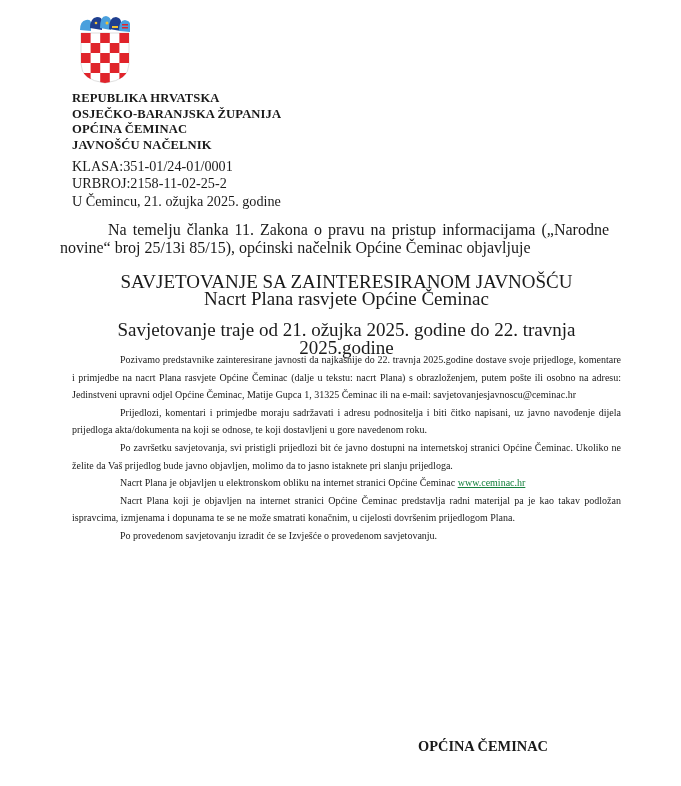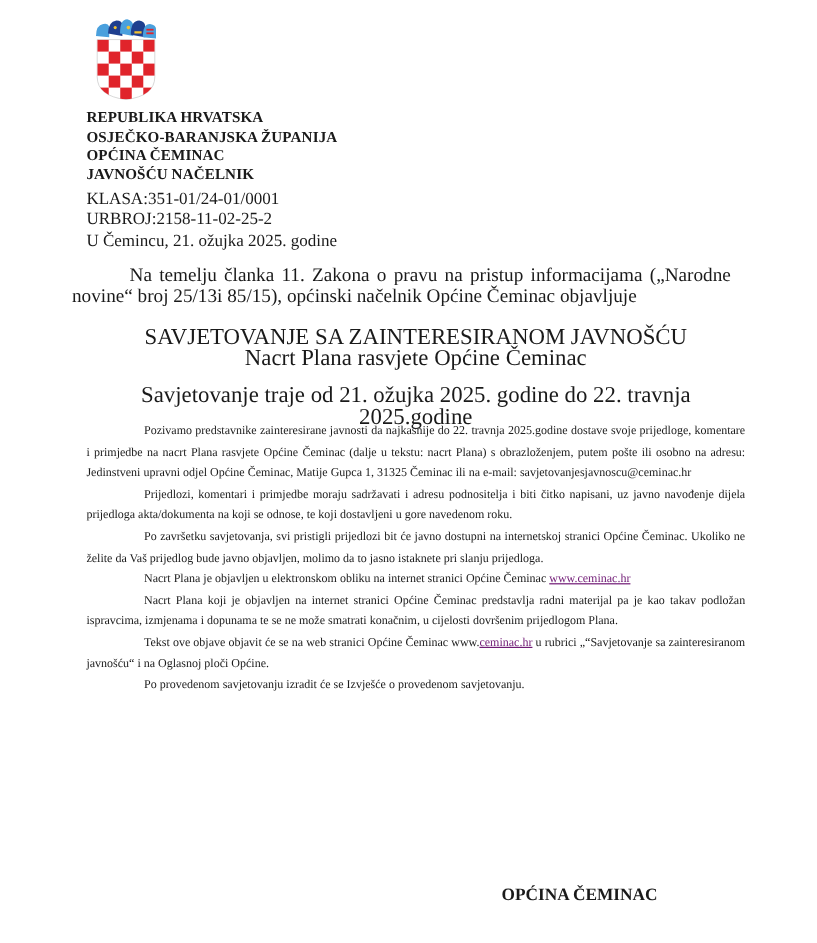--- a/index.html
+++ b/index.html
@@ -18,21 +18,21 @@
     .just { text-align: justify; text-align-last: left; }
     .ind { text-indent: 48px; }
     .intro { top: 221px; }
     .title { position: absolute; left: 72px; width: 549px; text-align: center; font-weight: normal; font-size: 19px; line-height: 17.6px; }
     .t1 { top: 273px; }
     .t2 { top: 290px; }
     .t3 { top: 321px; }
     .body { position: absolute; left: 72px; top: 351px; width: 549px; font-size: 10px; line-height: 17.6px; }
     .body p { margin: 0; text-align: justify; text-indent: 48px; }
     .body p.last-left { text-align-last: left; }
-    .link { color: #701a75; text-decoration: underline; }
+    .link { color: #15803d; text-decoration: underline; }
     .sig { position: absolute; left: 418px; top: 738px; font-weight: bold; font-size: 14.4px; white-space: nowrap; }
   </style>
 </head>
 <body>
 
 <div class="page">
 
   <svg class="coat" viewBox="0 0 54 70">
 
     <g>
@@ -89,18 +89,17 @@
   <div class="title t1">SAVJETOVANJE SA ZAINTERESIRANOM JAVNOŠĆU</div>
   <div class="title t2">Nacrt Plana rasvjete Općine Čeminac</div>
   <div class="title t3">Savjetovanje traje od 21. ožujka 2025. godine do 22. travnja 2025.godine</div>
 
   <div class="body">
     <p class="last-left">Pozivamo predstavnike zainteresirane javnosti da najkasnije do 22. travnja  2025.godine dostave svoje prijedloge, komentare i primjedbe  na nacrt Plana rasvjete Općine Čeminac (dalje u tekstu: nacrt Plana) s obrazloženjem, putem pošte ili osobno na adresu: Jedinstveni upravni odjel Općine Čeminac, Matije Gupca 1, 31325 Čeminac ili na e-mail: savjetovanjesjavnoscu@ceminac.hr</p>
     <p class="last-left">Prijedlozi, komentari i primjedbe moraju sadržavati i adresu podnositelja i biti čitko napisani, uz javno navođenje dijela prijedloga akta/dokumenta na koji se odnose, te koji dostavljeni u gore navedenom roku.</p>
     <p class="last-left">Po završetku savjetovanja, svi  pristigli prijedlozi bit će javno dostupni na internetskoj stranici Općine  Čeminac. Ukoliko ne želite da Vaš prijedlog bude javno objavljen, molimo da to  jasno istaknete pri slanju prijedloga.</p>
     <p class="last-left"><span>Nacrt Plana je objavljen u elektronskom obliku na internet stranici Općine Čeminac </span><a class="link">www.ceminac.hr</a></p>
     <p class="last-left">Nacrt Plana koji je  objavljen na internet stranici Općine Čeminac predstavlja radni materijal pa je kao  takav podložan ispravcima, izmjenama i dopunama te se  ne može smatrati konačnim, u cijelosti dovršenim prijedlogom Plana.</p>
-    <p class="last-left"><span>Tekst ove objave objavit će se na web stranici Općine Čeminac www.</span><a class="link">ceminac.hr</a><span> u rubrici „“Savjetovanje sa zainteresiranom javnošću“ i na Oglasnoj ploči Općine.</span></p>
     <p class="last-left">Po provedenom savjetovanju izradit će se Izvješće o provedenom savjetovanju.</p>
   </div>
 
   <div class="sig">OPĆINA ČEMINAC</div>
 </div>
 
 </body></html>

